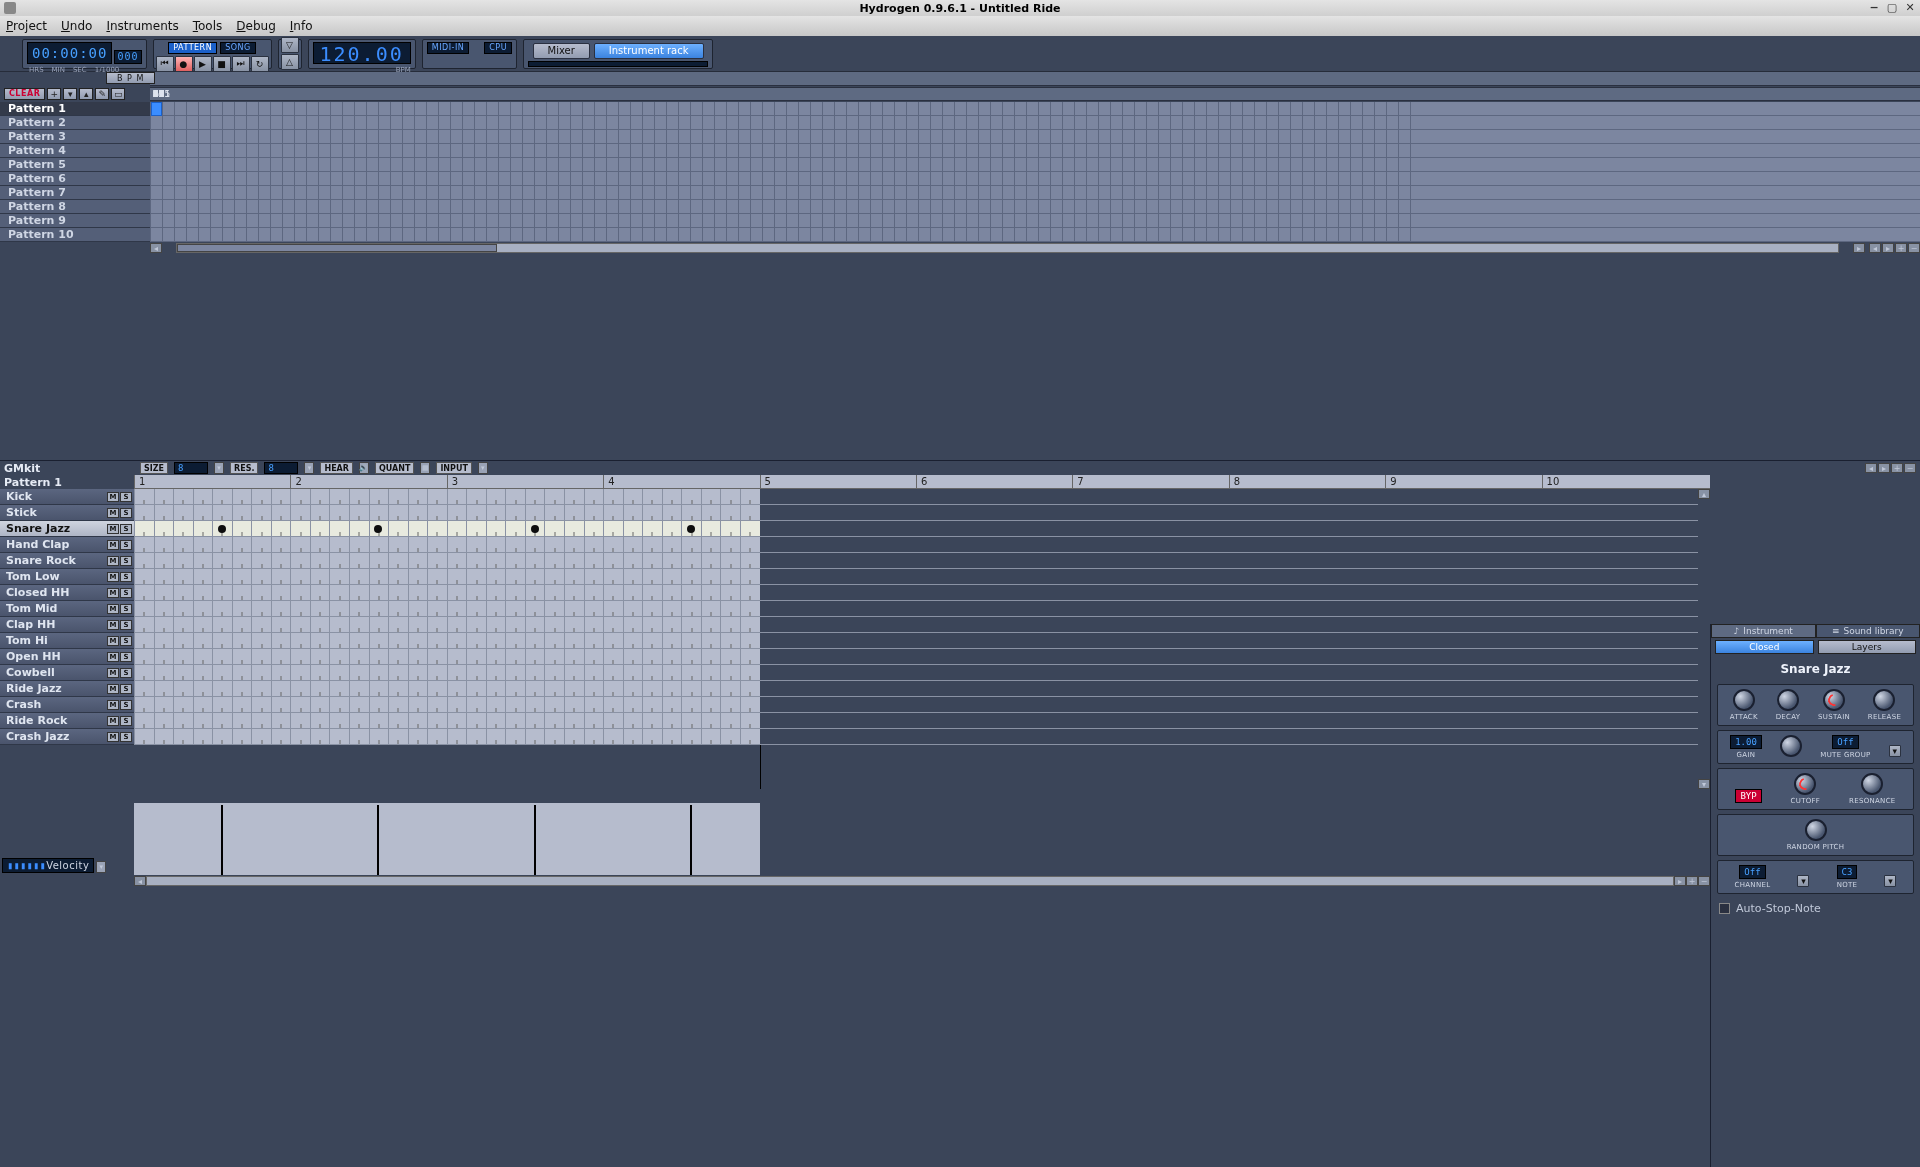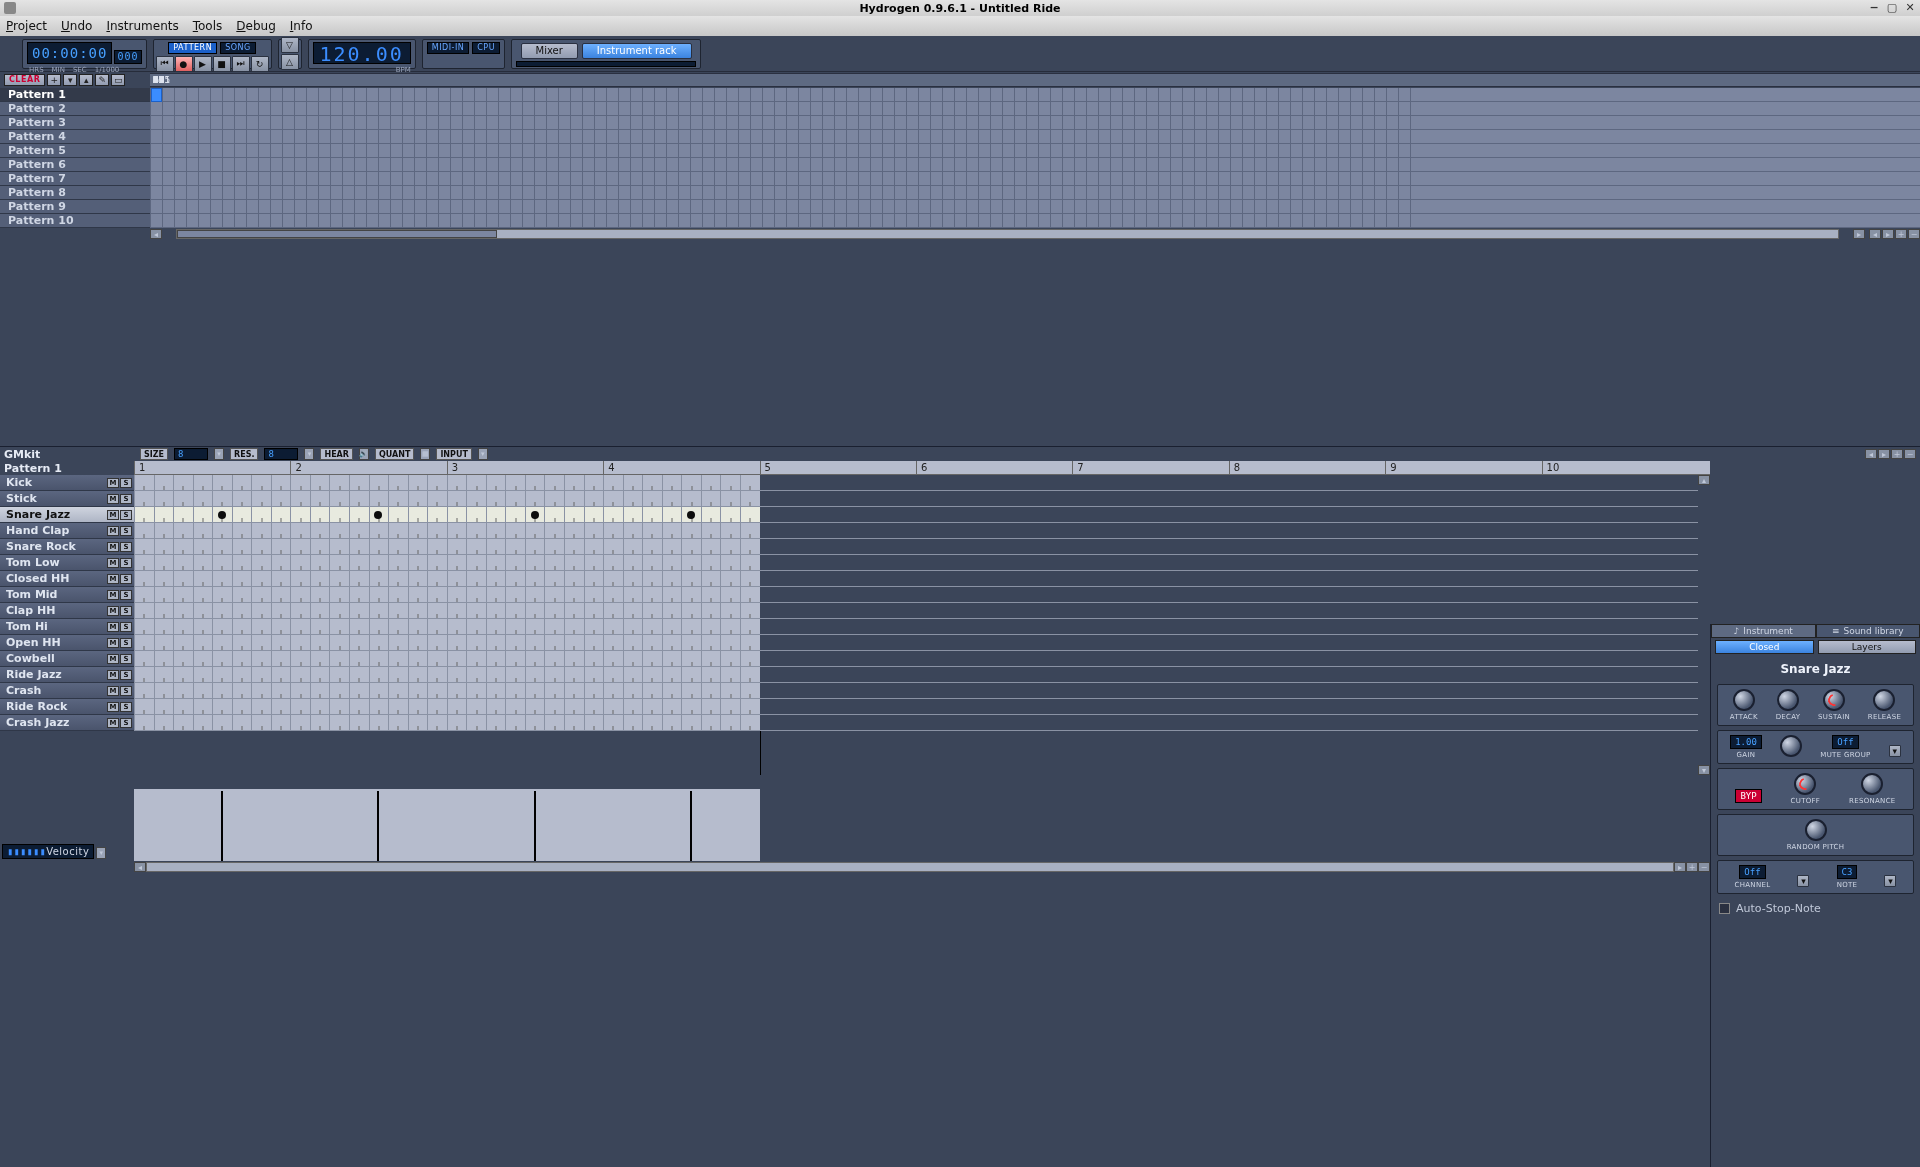--- a/index.html
+++ b/index.html
@@ -178,21 +178,21 @@
     <div style="display:flex; flex-direction:column; gap:1px;">
       <span class="tbtn">▽</span>
       <span class="tbtn">△</span>
     </div>
   </div>
   <div class="panel" style="flex-direction:column; height:30px; align-items:flex-end; padding:2px 4px;">
     <span class="bpmbig">120.00</span>
     <span style="font-size:7px; color:#9aa4ba;">BPM</span>
   </div>
   <div class="panel" style="height:30px; flex-direction:column; gap:2px; padding:2px 4px;">
-    <div style="display:flex; gap:3px;">
+    <div style="display:flex; gap:15px;">
       <span class="modebtn">MIDI-IN</span>
       <span class="modebtn">CPU</span>
     </div>
   </div>
   <div class="panel" style="height:30px; flex-direction:column; gap:2px; padding:3px 4px;">
     <div style="display:flex; gap:4px;">
       <span class="rackbtn">Mixer</span>
       <span class="rackbtn active">Instrument rack</span>
     </div>
     <div class="cpu">
@@ -222,20 +222,25 @@
         <i></i>
         <i></i>
         <i></i>
         <i></i>
         <i></i>
     </div>
   </div>
 </div>
 
 <div class="songed">
+  <div class="top1">
+    <div class="leftspace"></div>
+    <div style="flex:1; background:#5e6a82; border-bottom:1px solid #2a3040;"></div>
+    <span class="bpmchip" style="position:absolute; left:106px; margin-top:0;">B P M</span>
+  </div>
   <div class="ctrlrow">
     <div class="left">
       <span class="clearbtn">CLEAR</span>
       <span class="sbtn">+</span>
       <span class="sbtn">▾</span>
       <span class="sbtn">▴</span>
       <span class="sbtn">✎</span>
       <span class="sbtn">▭</span>
     </div>
     <div class="ruler" id="song-ruler">

